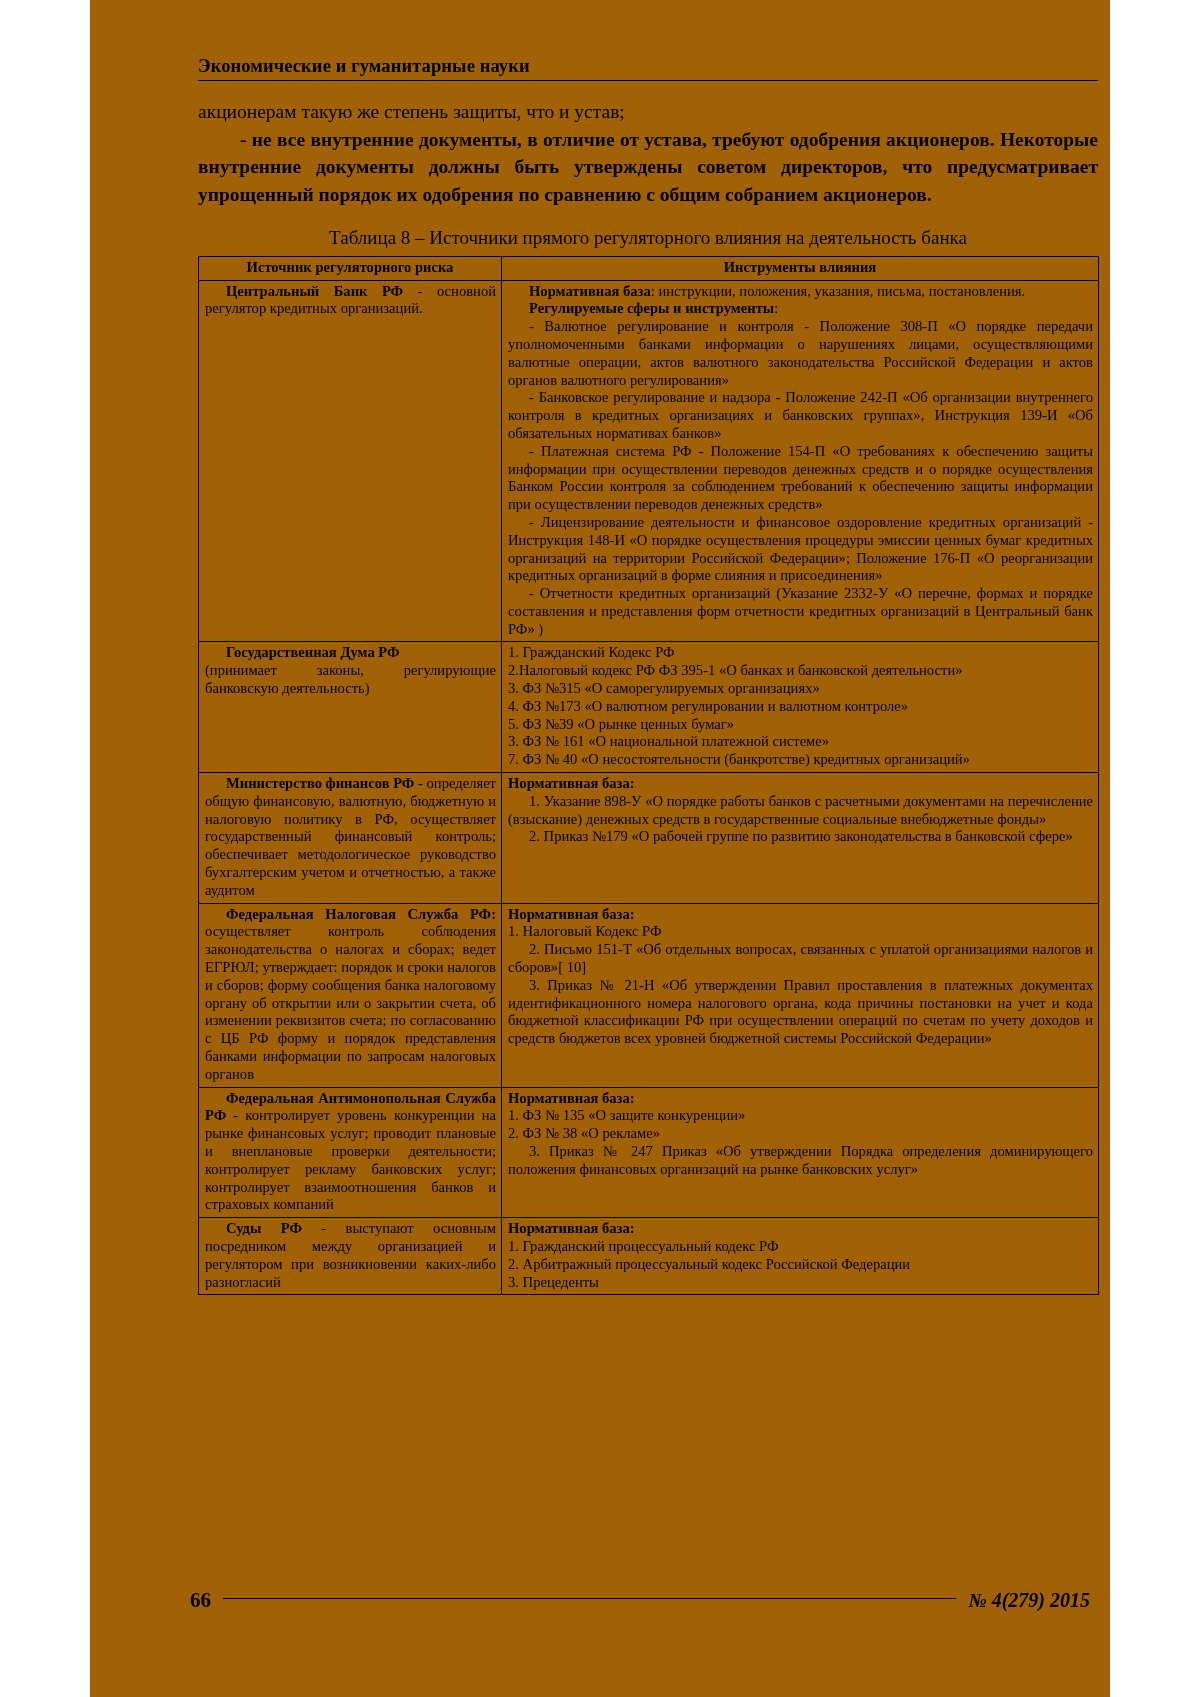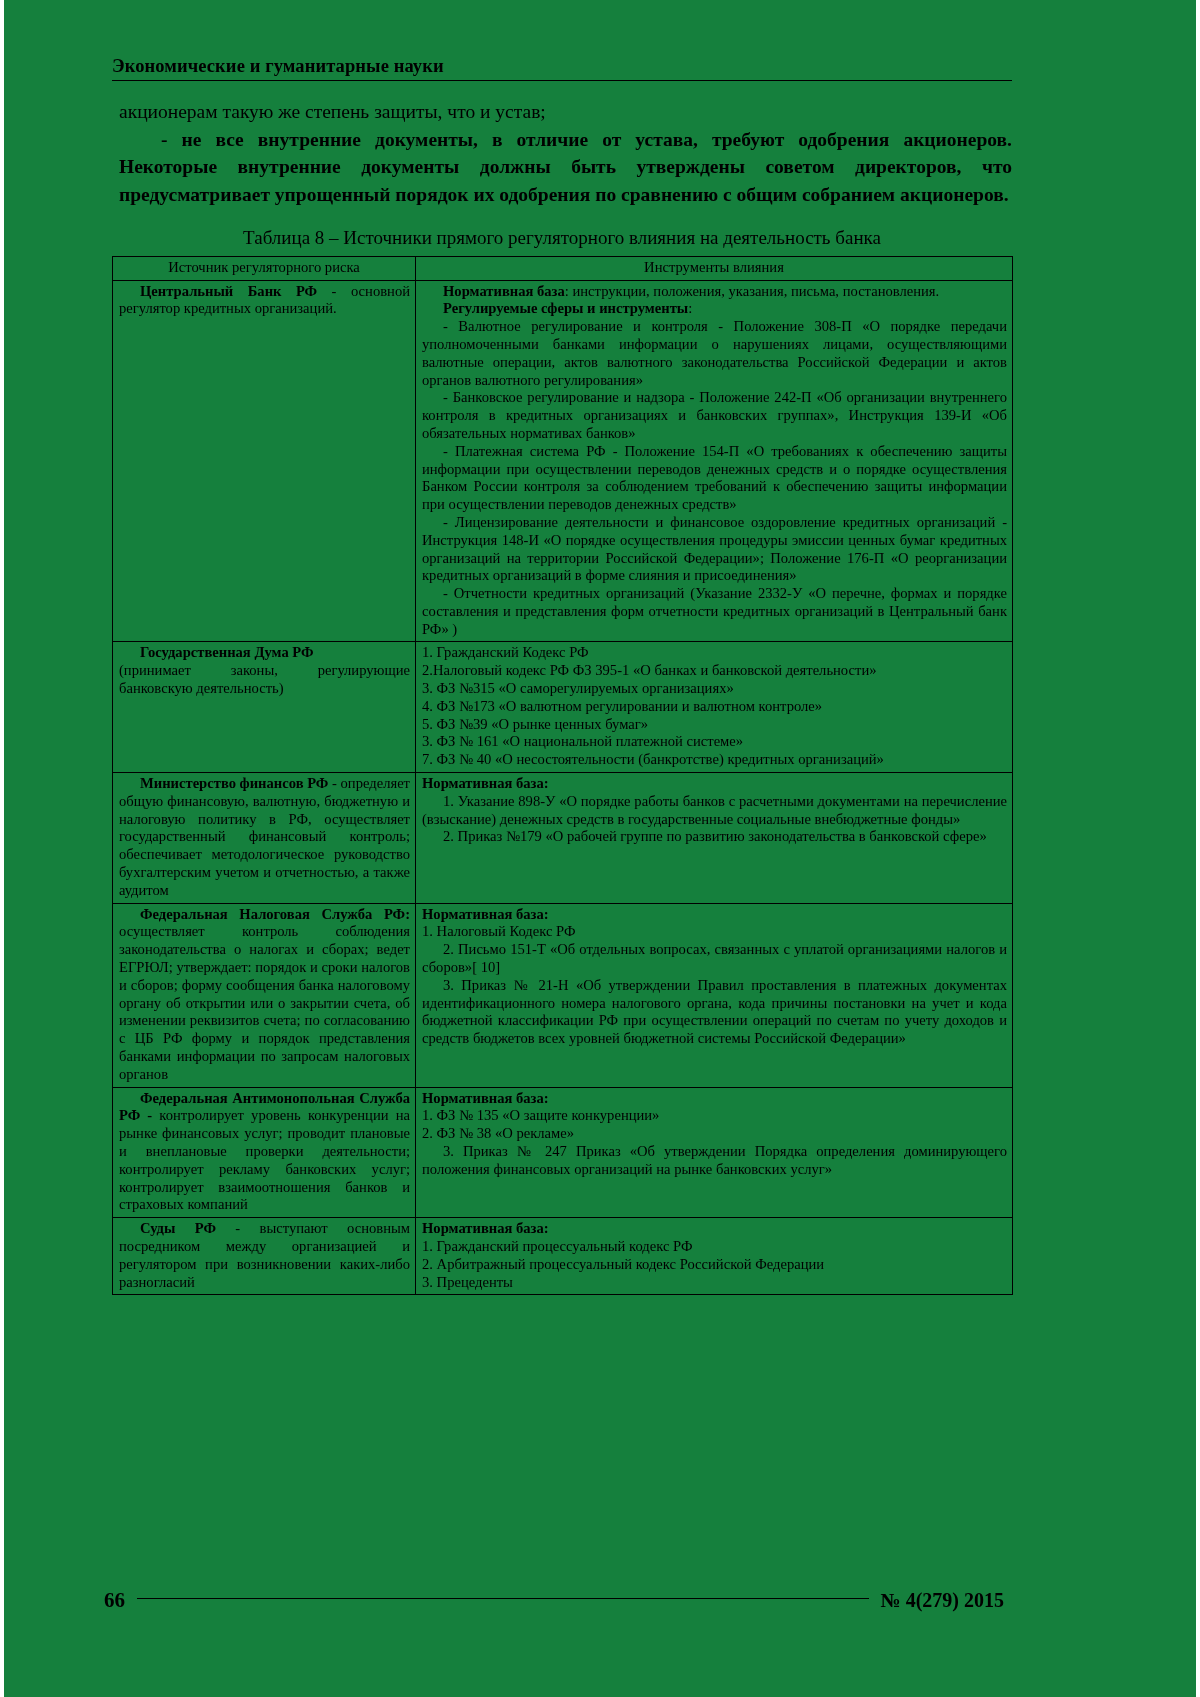--- a/index.html
+++ b/index.html
@@ -2,24 +2,24 @@
 <html lang="ru"><head>
 <meta charset="utf-8">
 <style>
   html, body {
     margin: 0;
     padding: 0;
     background: #ffffff;
   }
   .page {
     position: relative;
-    width: 1192px;
+    width: 1020px;
     height: 1697px;
     margin: 0 auto;
-    background: #15803d;
+    background: #a16207;
     font-family: "Liberation Serif", serif;
     color: #000000;
     box-sizing: border-box;
     padding: 0;
     overflow: hidden;
   }
   .content {
     position: absolute;
     left: 108px;
     top: 56px;
@@ -39,21 +39,21 @@
     width: 100%;
     margin-bottom: 17px;
   }
 
   
   .para {
     font-size: 19.5px;
     line-height: 1.42;
     text-align: justify;
     text-justify: inter-word;
-    margin: 0 0 0 7px;
+    margin: 0 0 0 0;
   }
   .para-block {
     margin-bottom: 16px;
   }
 
   
   .table-caption {
     text-align: center;
     font-size: 19px;
     margin: 18px 0 7px 0;
@@ -67,21 +67,21 @@
     font-size: 14.6px;
     line-height: 1.22;
   }
   table.reg-table td, table.reg-table th {
     border: 1px solid #000;
     vertical-align: top;
     padding: 2px 5px 3px 6px;
   }
   table.reg-table th {
     text-align: center;
-    font-weight: normal;
+    font-weight: bold;
     font-size: 14.6px;
     padding: 2px 4px 3px 4px;
   }
   col.c1 { width: 303px; }
   col.c2 { width: 597px; }
 
   .cell-left {
     text-align: justify;
     text-justify: inter-word;
   }
@@ -115,20 +115,21 @@
     font-size: 21px;
   }
   .footer .rule {
     flex: 1 1 auto;
     border-bottom: 1.6px solid #000;
     margin: 0 12px 6px 12px;
     height: 1px;
   }
   .footer .issue {
     font-weight: bold;
+    font-style: italic;
     font-size: 20px;
     white-space: nowrap;
   }
 </style>
 </head>
 <body>
 
 <div class="page">
 
   <div class="content">

